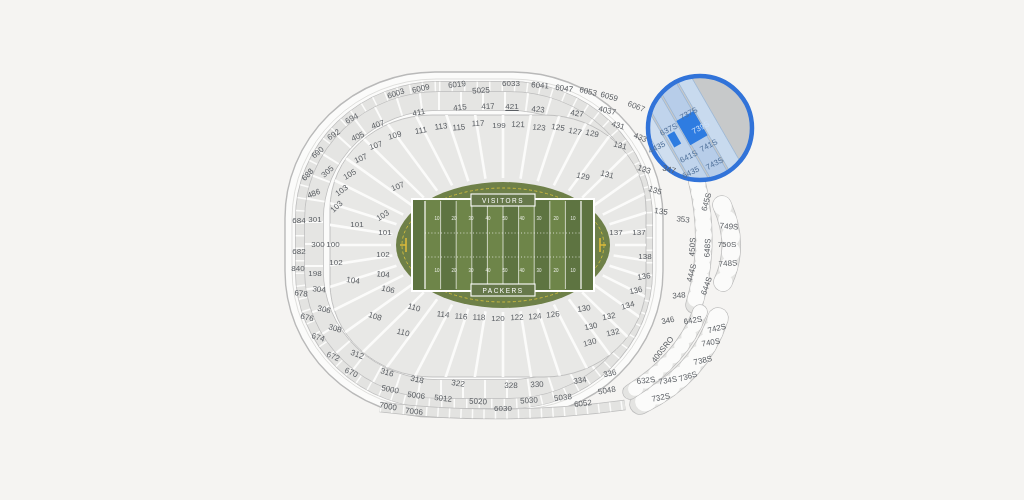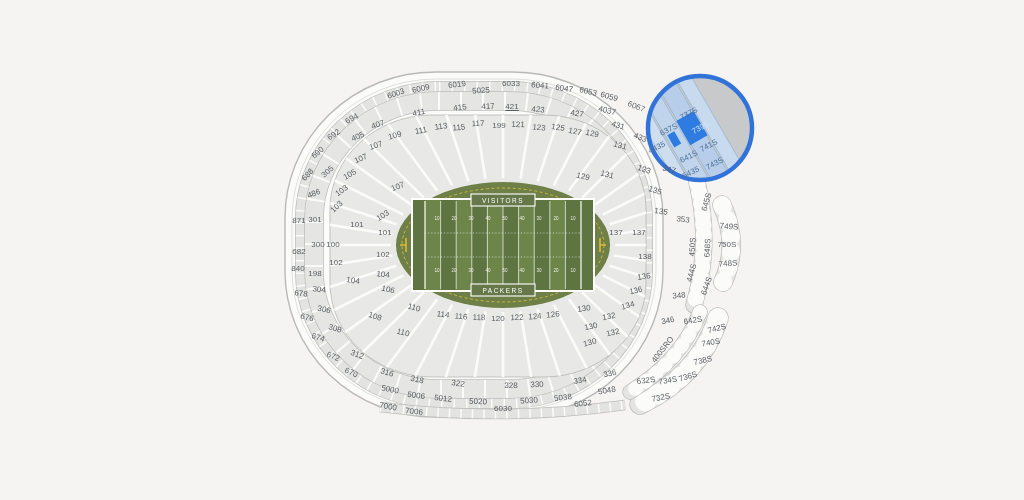--- a/index.html
+++ b/index.html
@@ -201,21 +201,21 @@
       <div class="lbl" style="left: 538px; top: 110px; transform: translate(-50%, -50%) rotate(4deg);">423</div>
       <div class="lbl" style="left: 577px; top: 114px; transform: translate(-50%, -50%) rotate(9deg);">427</div>
       <div class="lbl" style="left: 607px; top: 111px; transform: translate(-50%, -50%) rotate(13deg);">4037</div>
       <div class="lbl" style="left: 618px; top: 126px; transform: translate(-50%, -50%) rotate(16deg);">431</div>
       <div class="lbl" style="left: 640px; top: 138px; transform: translate(-50%, -50%) rotate(22deg);">433</div>
       <div class="lbl" style="left: 352px; top: 119px; transform: translate(-50%, -50%) rotate(-28deg);">694</div>
       <div class="lbl" style="left: 334px; top: 135px; transform: translate(-50%, -50%) rotate(-34deg);">692</div>
       <div class="lbl" style="left: 318px; top: 153px; transform: translate(-50%, -50%) rotate(-40deg);">690</div>
       <div class="lbl" style="left: 308px; top: 175px; transform: translate(-50%, -50%) rotate(-46deg);">688</div>
       <div class="lbl" style="left: 314px; top: 194px; transform: translate(-50%, -50%) rotate(-20deg);">486</div>
-      <div class="lbl" style="left: 299px; top: 221px; transform: translate(-50%, -50%) rotate(0deg);">871</div>
+      <div class="lbl" style="left: 299px; top: 221px; transform: translate(-50%, -50%) rotate(0deg);">684</div>
       <div class="lbl" style="left: 299px; top: 252px; transform: translate(-50%, -50%) rotate(0deg);">682</div>
       <div class="lbl" style="left: 298px; top: 269px; transform: translate(-50%, -50%) rotate(0deg);">840</div>
       <div class="lbl" style="left: 301px; top: 294px; transform: translate(-50%, -50%) rotate(6deg);">678</div>
       <div class="lbl" style="left: 307px; top: 318px; transform: translate(-50%, -50%) rotate(12deg);">676</div>
       <div class="lbl" style="left: 318px; top: 338px; transform: translate(-50%, -50%) rotate(18deg);">674</div>
       <div class="lbl" style="left: 333px; top: 357px; transform: translate(-50%, -50%) rotate(22deg);">672</div>
       <div class="lbl" style="left: 351px; top: 373px; transform: translate(-50%, -50%) rotate(25deg);">670</div>
       <div class="lbl" style="left: 328px; top: 172px; transform: translate(-50%, -50%) rotate(-42deg);">305</div>
       <div class="lbl" style="left: 315px; top: 220px; transform: translate(-50%, -50%) rotate(0deg);">301</div>
       <div class="lbl" style="left: 318px; top: 245px; transform: translate(-50%, -50%) rotate(0deg); text-align: center;">300</div>

